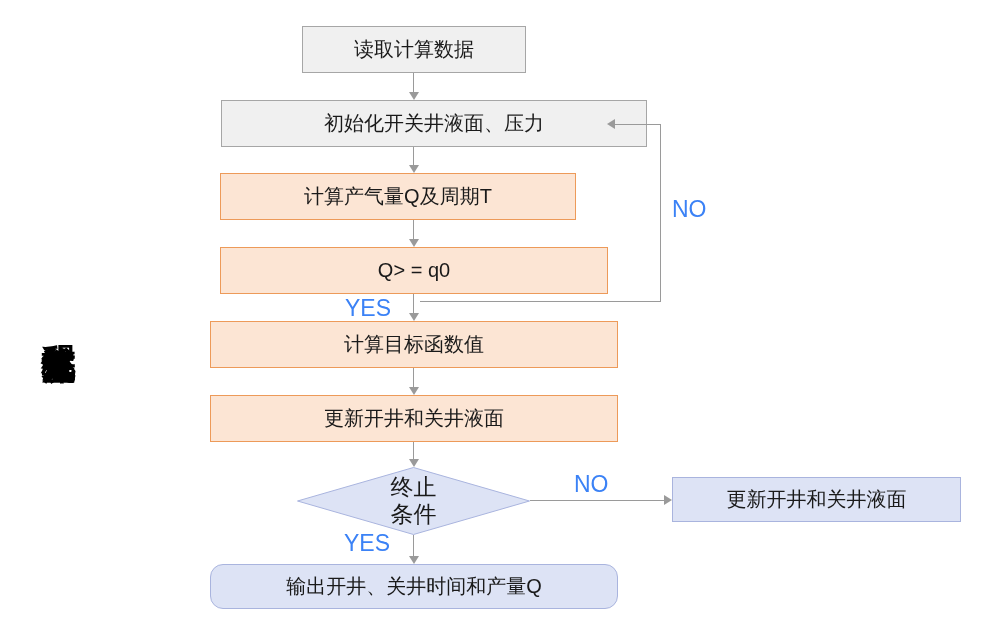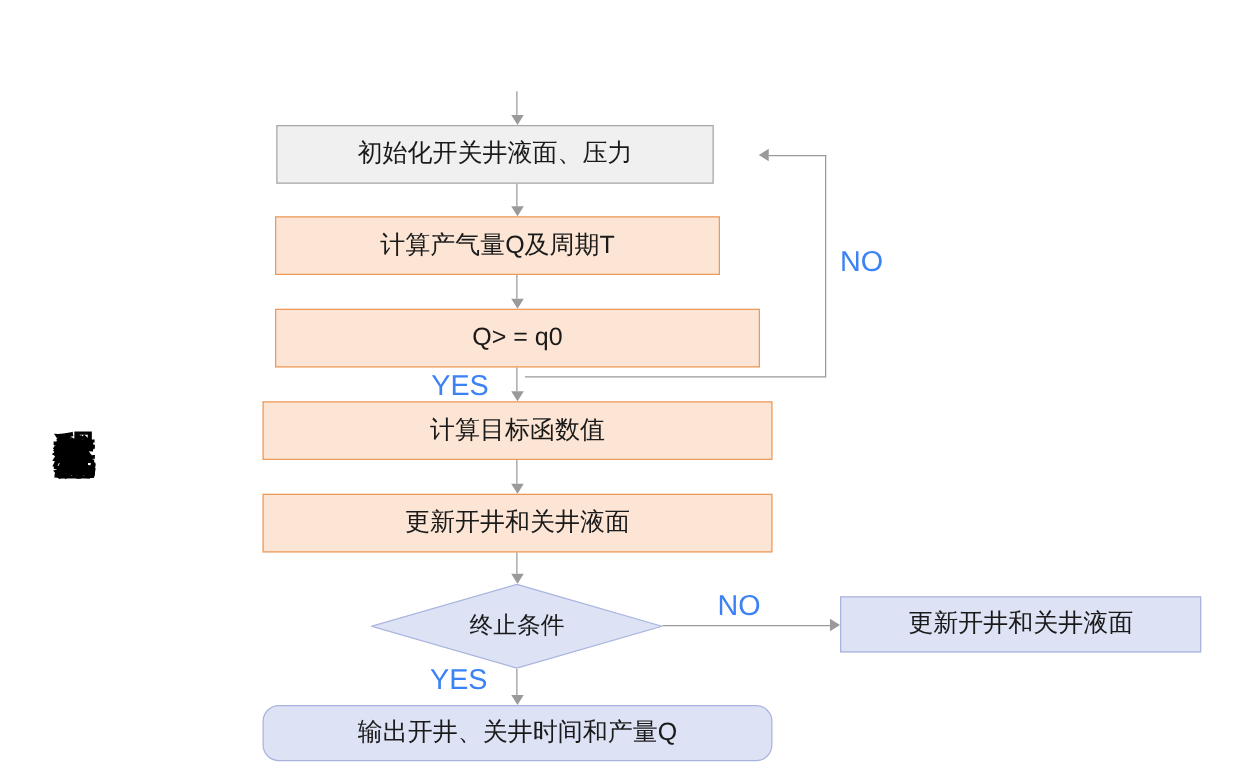--- a/index.html
+++ b/index.html
@@ -66,24 +66,24 @@
     position: absolute;
   }
   .diamond-shape {
     position: absolute;
     inset: 0;
   }
   .diamond-label {
     position: absolute;
     inset: 0;
     display: flex;
-    flex-direction: row;
+    flex-direction: column;
     align-items: center;
     justify-content: center;
-    font-size: 19px;
+    font-size: 23px;
     color: #1a1a1a;
     line-height: 1.18;
     white-space: nowrap;
   }
   
   .edge-v {
     position: absolute;
     width: 1px;
     background: #9a9a9a;
   }
@@ -124,22 +124,25 @@
     white-space: nowrap;
   }
 </style>
 </head>
 <body>
 
 <div id="canvas">
 
   <div class="side-title">柱塞优化算法流程</div>
 
-
-  <div class="node gray" style="left:221px; top:100px; width:350px; height:47px;">
+  <div class="node gray" style="left:302px; top:26px; width:224px; height:47px;">
+    <span>读取计算数据</span>
+  </div>
+
+  <div class="node gray" style="left:221px; top:100px; width:426px; height:47px;">
     <span>初始化开关井液面、压力</span>
   </div>
 
   <div class="node orange" style="left:220px; top:173px; width:356px; height:47px;">
     <span>计算产气量Q及周期T</span>
   </div>
 
   <div class="node orange" style="left:220px; top:247px; width:388px; height:47px;">
     <span>Q&gt; = q0</span>
   </div>

